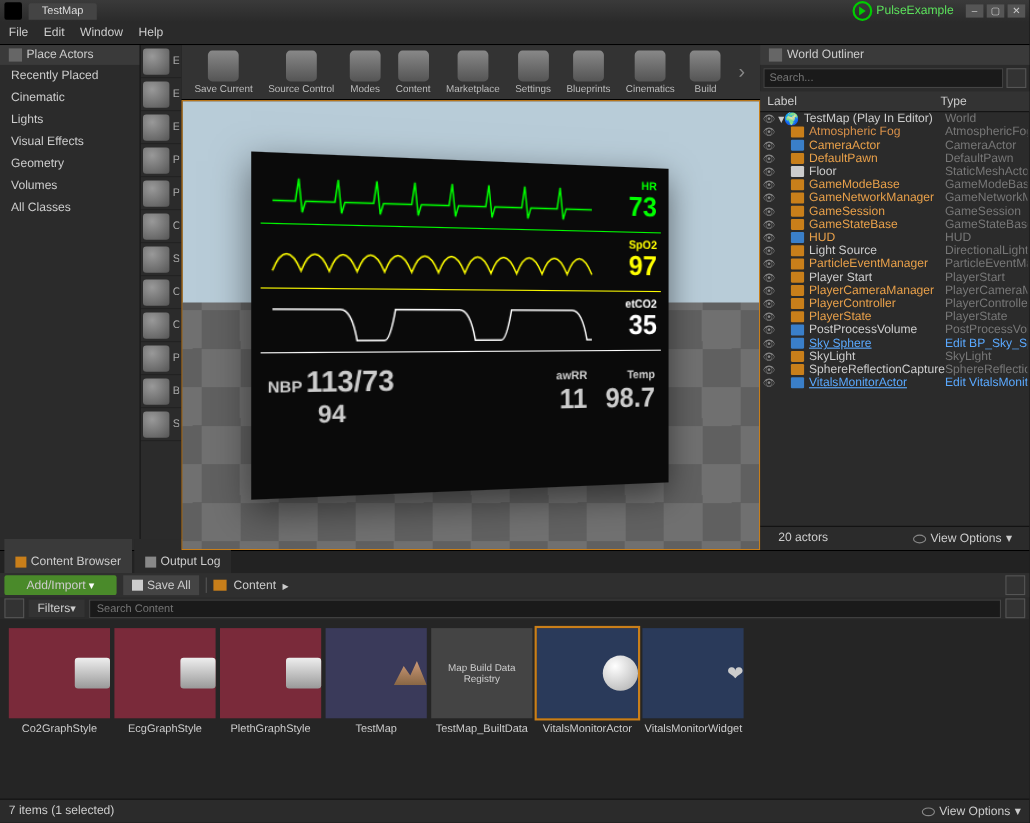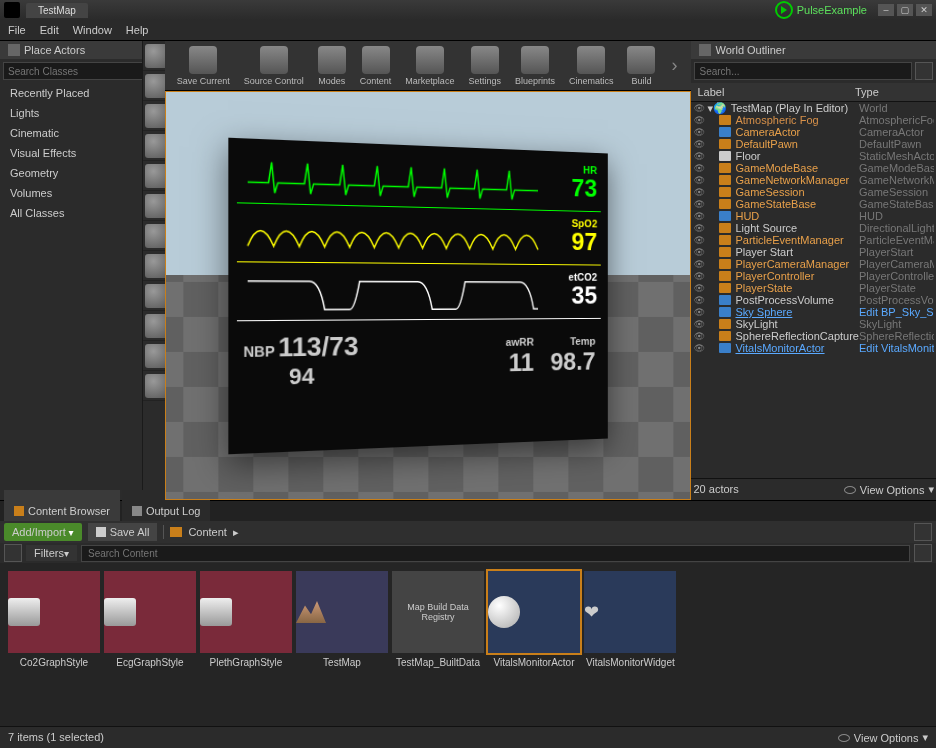--- a/index.html
+++ b/index.html
@@ -64,37 +64,37 @@
 .ol-row .eye{width:14px;color:#888;font-size:9px}
 .ol-row .ico{width:12px;height:10px;background:#c97f1a;margin-right:4px;border-radius:1px}
 .ol-row .ico.b{background:#3a7fc9}
 .ol-row .ico.w{background:#ccc}
 .ol-row .nm{flex:1;overflow:hidden;white-space:nowrap}
 .ol-row .tp{width:75px;color:#777;overflow:hidden;white-space:nowrap}
 .ol-row.orange .nm{color:#e8a04a}
 .ol-row.orangel .nm{color:#d8914a}
 .ol-row.blue .nm{color:#5aa9ff;text-decoration:underline}
 .ol-row.blue .tp{color:#5aa9ff}
-.ol-foot{padding:4px 2px;font-size:10px;color:#aaa;border-top:1px solid #111;display:flex}
+.ol-foot{padding:4px 16px;font-size:10px;color:#aaa;border-top:1px solid #111;display:flex}
 .bottom-panel{height:248px;background:#2b2b2b;border-top:1px solid #000;display:flex;flex-direction:column}
 .bp-tabs{height:20px;background:#222;display:flex;align-items:center;gap:2px;padding:0 4px}
 .bp-tab{background:#3a3a3a;padding:15px 10px;font-size:10px;display:flex;align-items:center;gap:4px}
 .bp-tab .ti{width:10px;height:10px;background:#c97f1a}
 .bp-toolbar{height:22px;background:#2f2f2f;display:flex;align-items:center;padding:0 4px;gap:6px}
-.add-btn{background:#4a8a2a;padding:3px 8px;font-size:10px;color:#fff;border-radius:2px}
+.add-btn{background:#4a8a2a;padding:3px 20px;font-size:10px;color:#fff;border-radius:2px}
 .save-btn{background:#444;padding:3px 8px;font-size:10px;display:flex;align-items:center;gap:4px}
 .save-btn .disk{width:10px;height:10px;background:#ccc}
 .path-bar{display:flex;align-items:center;gap:6px}
 .folder-ico{width:12px;height:10px;background:#c97f1a}
 .bp-filter{height:20px;display:flex;align-items:center;padding:0 4px;gap:4px}
 .filter-btn{background:#333;padding:2px 8px;font-size:10px}
 .bp-search{flex:1;background:#1a1a1a;border:1px solid #444;padding:2px 6px;font-size:10px;color:#888}
 .content-grid{flex:1;display:flex;padding:8px;gap:4px;background:#252525}
 .asset{width:92px;display:flex;flex-direction:column;cursor:pointer}
-.asset-thumb{width:92px;height:82px;background:#7a2a3a;display:flex;align-items:center;justify-content:flex-start;position:relative}
+.asset-thumb{width:92px;height:82px;background:#7a2a3a;display:flex;align-items:center;justify-content:flex-end;position:relative}
 .asset-thumb.map{background:#3a3a5a}
 .asset-thumb.data{background:#444}
 .asset-thumb.bp{background:#2a3a5a}
 .asset.selected .asset-thumb{outline:2px solid #c97f1a}
 .asset-shape{width:32px;height:28px;background:linear-gradient(#eee,#999);border-radius:3px}
 .asset-sphere{width:32px;height:32px;background:radial-gradient(circle at 35% 30%,#fff,#aaa);border-radius:50%}
 .asset-name{font-size:10px;text-align:center;padding:4px 2px;color:#ccc;overflow:hidden}
 .bp-foot{padding:4px 8px;font-size:10px;color:#aaa;border-top:1px solid #111;display:flex}
 .vo{margin-left:auto;display:flex;align-items:center;gap:4px}
 .vo .eye-ico{width:12px;height:8px;border:1px solid #888;border-radius:50%}
@@ -121,28 +121,24 @@
   <span>Window</span>
   <span>Help</span>
 </div>
 
 <div class="main">
   <div class="left-col">
     <div class="panel-tab">
         <div class="ico"></div>
         <span>Place Actors</span>
       </div>
-    <div class="search-row">
-      <input class="search-input" placeholder="Search Classes" style="">
-      <div class="search-btn"></div>
-    </div>
     <div class="cat-list" id="cat-list">
         <div class="cat-item">Recently Placed</div>
+        <div class="cat-item">Cinematic</div>
         <div class="cat-item">Lights</div>
-        <div class="cat-item">Cinematic</div>
         <div class="cat-item">Visual Effects</div>
         <div class="cat-item">Geometry</div>
         <div class="cat-item">Volumes</div>
         <div class="cat-item">All Classes</div>
       </div>
   </div>
   <div class="actor-col" id="actor-col">
       <div class="actor-item">
         <div class="actor-ico"></div>
         <div class="actor-lbl">Em</div>

